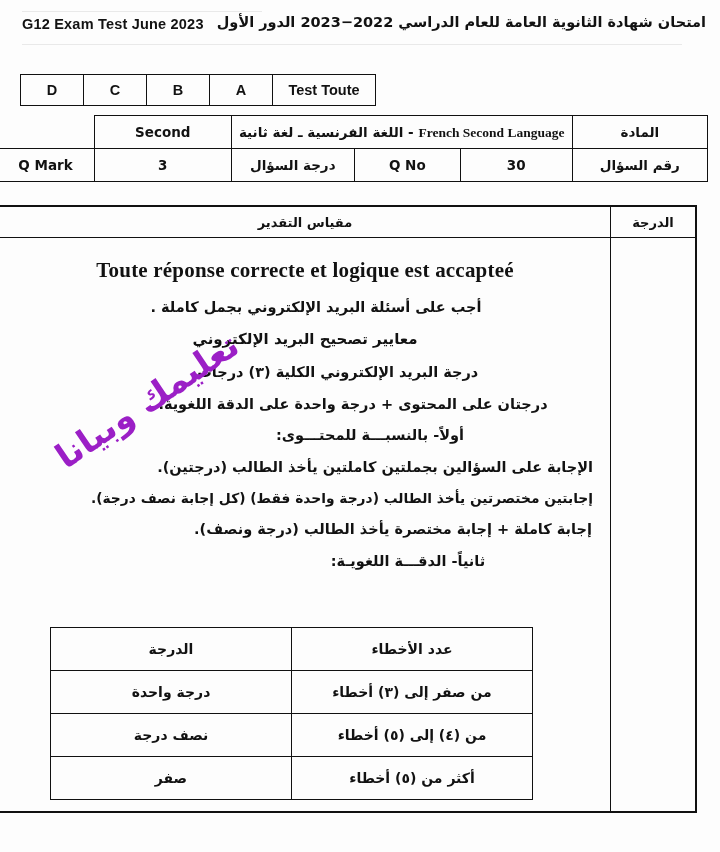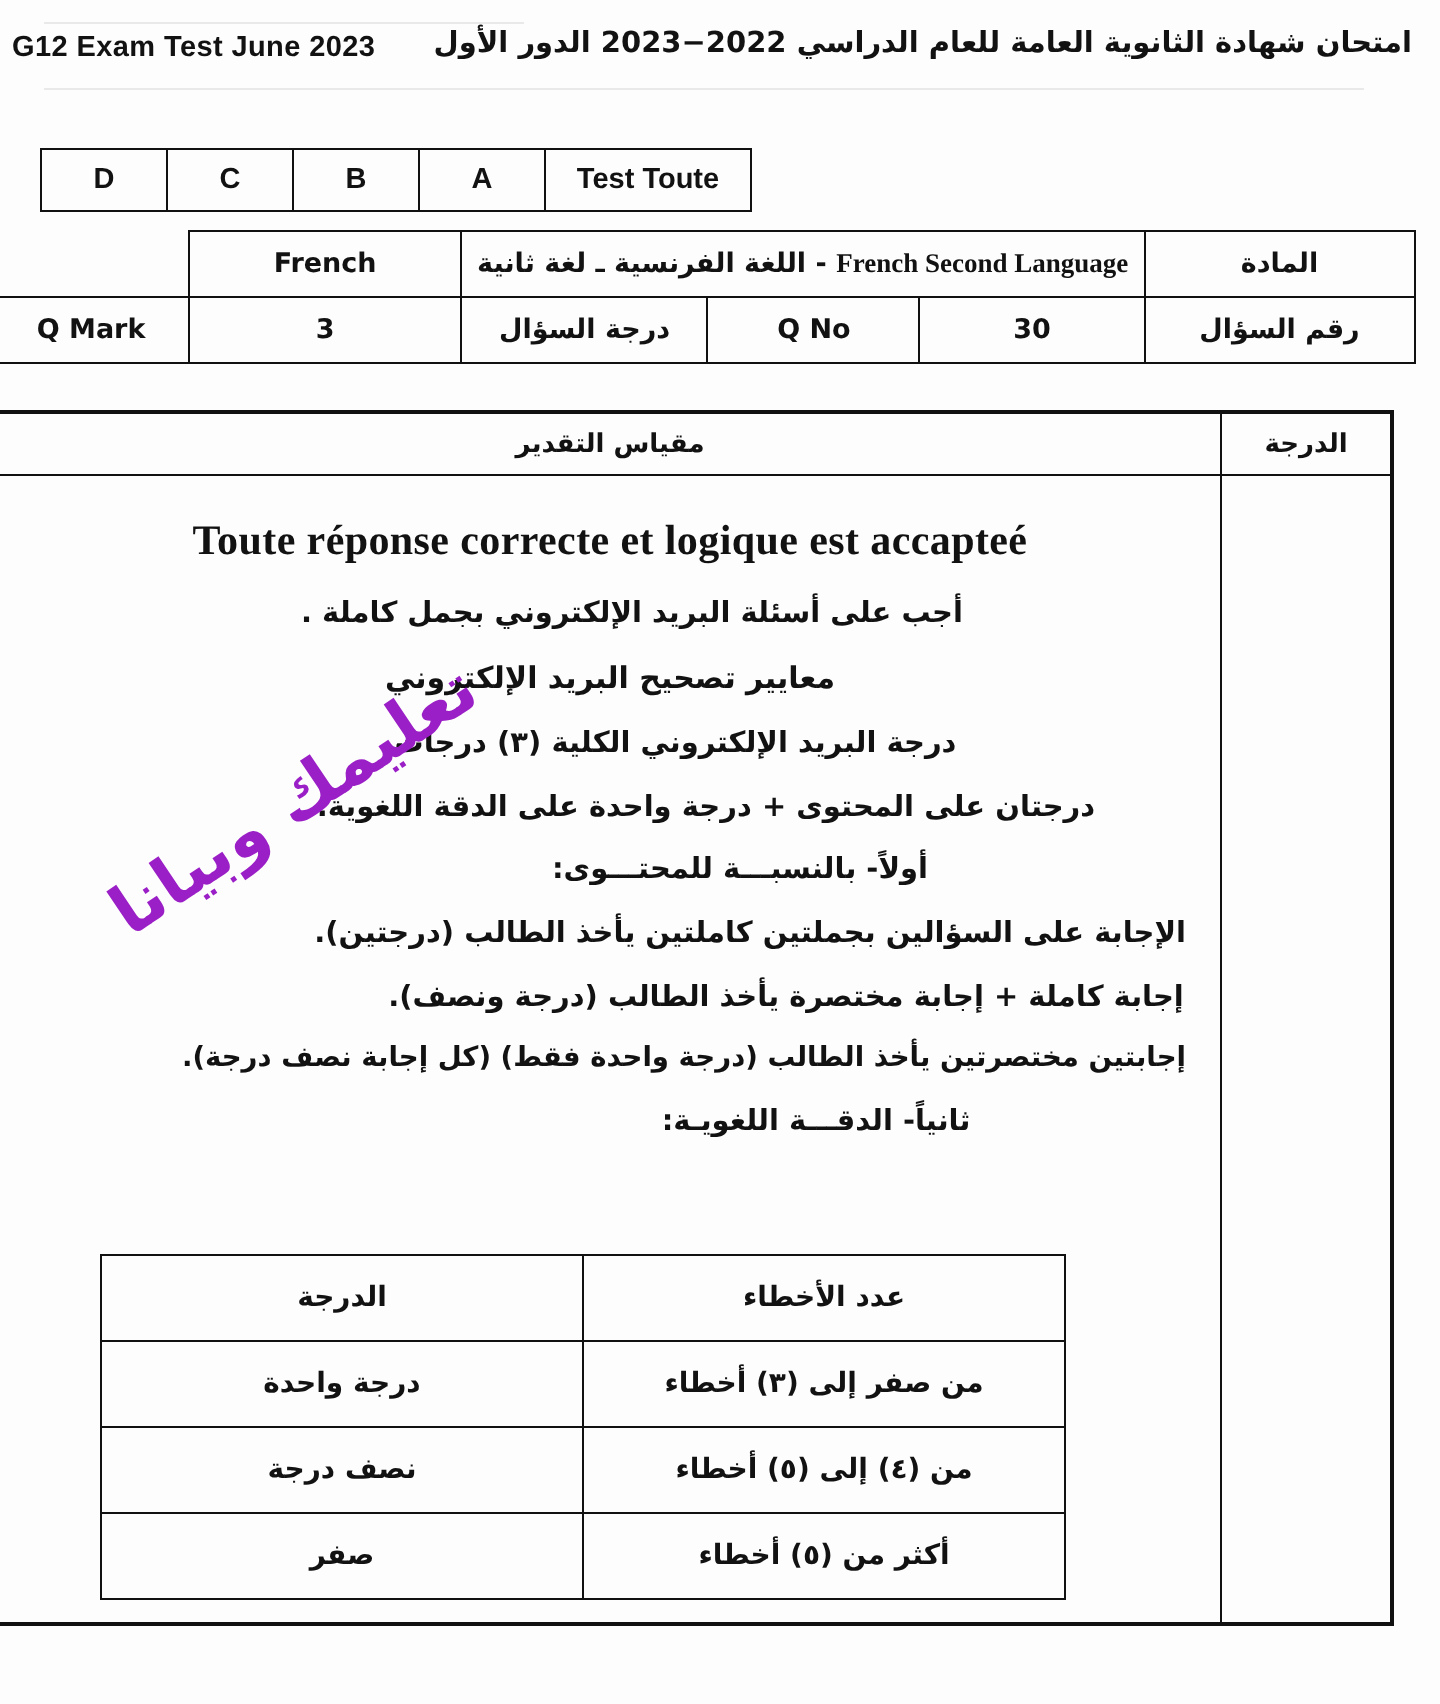--- a/index.html
+++ b/index.html
@@ -21,21 +21,21 @@
   .page {
     position: absolute;
     inset: 0;
     background: #fdfdfd;
   }
 
   
   .top-header {
     position: absolute;
     top: 14px;
-    left: 6px;
+    left: 22px;
     right: 14px;
     height: 58px;
   }
   .hdr-left {
     position: absolute;
     top: 2px;
     left: 0;
     font-size: 14.5px;
     font-weight: bold;
     letter-spacing: 0.2px;
@@ -283,21 +283,21 @@
     </tbody>
   </table>
 
   <table class="info-table">
     <tbody>
       <tr>
         <td class="cell-ar-right">المادة</td>
         <td class="subject-main" colspan="3">
           <span class="latin">French Second Language</span><span> - </span><span>اللغة الفرنسية  ـ لغة ثانية</span>
         </td>
-        <td class="cell-en-left">French</td>
+        <td class="cell-en-left">Second</td>
       </tr>
       <tr>
         <td class="cell-ar-right">رقم السؤال</td>
         <td style="width:118px">30</td>
         <td class="qno-label">Q No</td>
         <td style="width:125px">درجة السؤال</td>
         <td style="width:140px">3</td>
         <td class="cell-en-left">Q Mark</td>
       </tr>
     </tbody>
@@ -317,22 +317,22 @@
 
         <div class="fr-title">Toute réponse correcte et logique est accapteé</div>
 
         <div class="ar-lines">
           <p class="ar-line center pad-a">أجب على أسئلة البريد الإلكتروني بجمل كاملة .</p>
           <p class="ar-line center title-first">معايير تصحيح البريد الإلكتروني</p>
           <p class="ar-line center pad-b">درجة البريد الإلكتروني الكلية (٣) درجات.</p>
           <p class="ar-line center pad-c">درجتان على المحتوى + درجة واحدة على الدقة اللغوية.</p>
           <p class="ar-line center pad-d">أولاً- بالنسبـــة للمحتـــوى:</p>
           <p class="ar-line center pad-e">الإجابة على السؤالين بجملتين كاملتين يأخذ الطالب (درجتين).</p>
+          <p class="ar-line center sm pad-g">إجابتين مختصرتين يأخذ الطالب (درجة واحدة فقط) (كل إجابة نصف درجة).</p>
           <p class="ar-line center pad-f">إجابة كاملة + إجابة مختصرة يأخذ الطالب (درجة ونصف).</p>
-          <p class="ar-line center sm pad-g">إجابتين مختصرتين يأخذ الطالب (درجة واحدة فقط) (كل إجابة نصف درجة).</p>
           <p class="ar-line center pad-g">ثانياً- الدقـــة اللغويـة:</p>
         </div>
 
         <table class="errors-table">
           <tbody>
             <tr>
               <td>عدد الأخطاء</td>
               <td>الدرجة</td>
             </tr>
             <tr>

